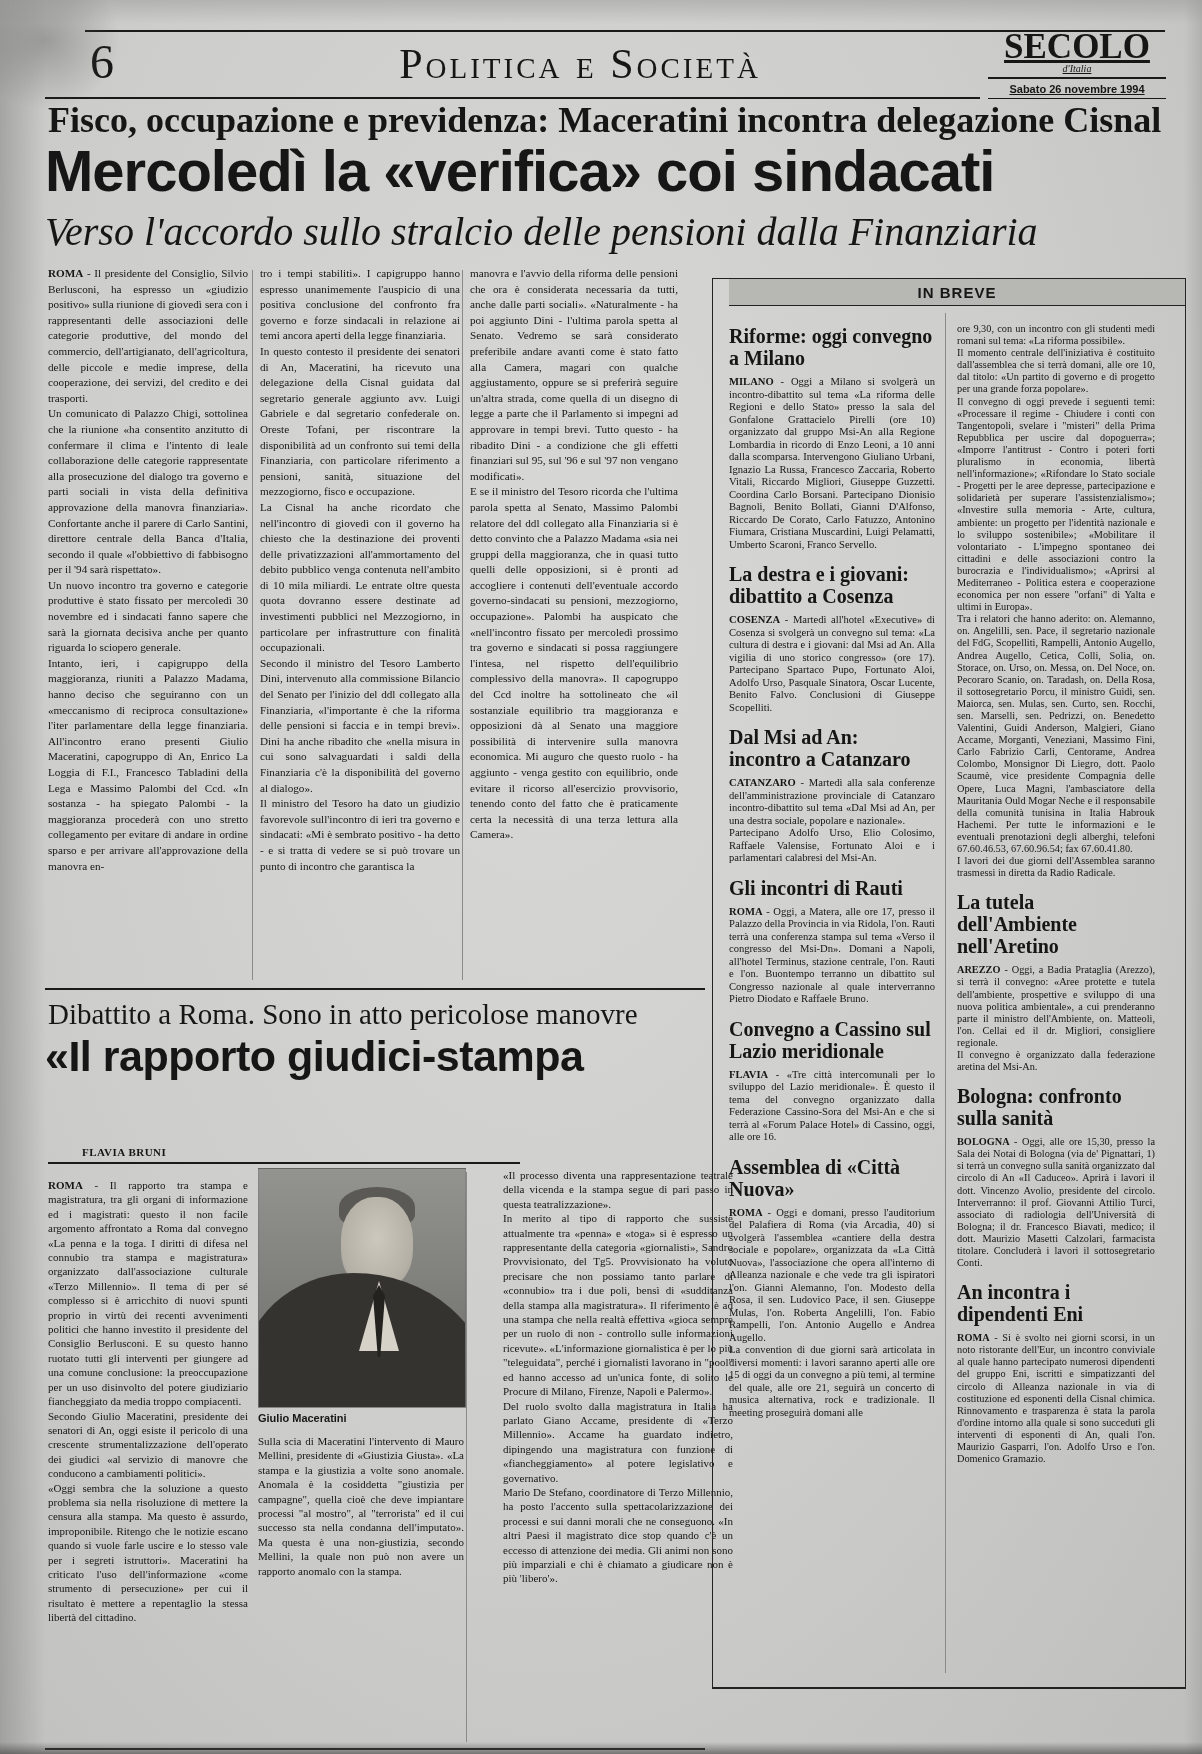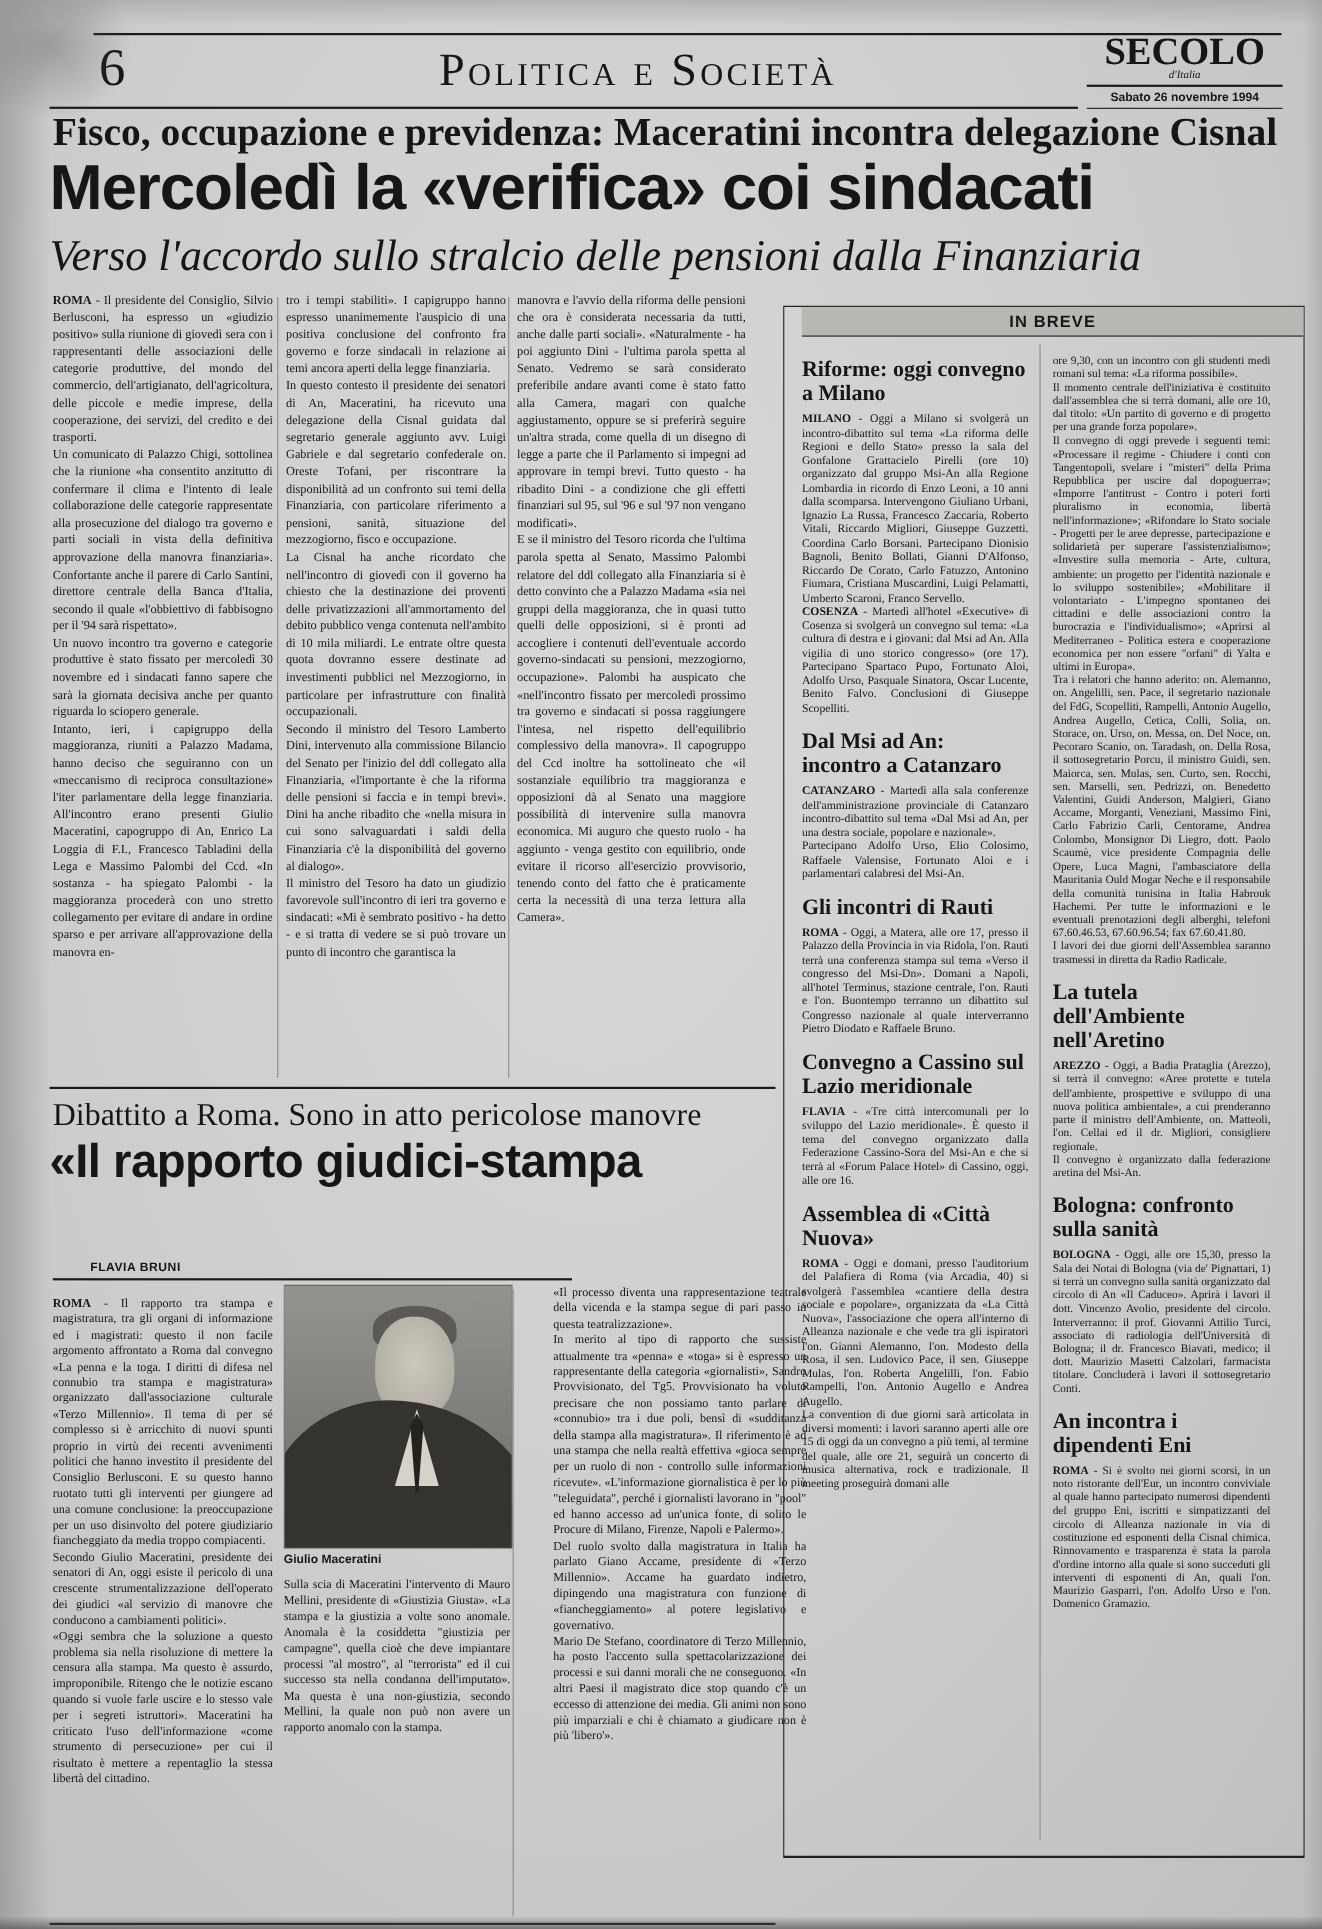--- a/index.html
+++ b/index.html
@@ -6,33 +6,33 @@
   #sheet{
     position:relative;width:1202px;height:1754px;margin:0 auto;overflow:hidden;
     background:radial-gradient(ellipse at 45% 35%, #d8d8d6 0%, #cdcdcb 55%, #bebebc 100%);
     font-family:"Liberation Serif", serif;color:#161616;
   }
   .abs{position:absolute;}
   .rule{background:#1a1a1a;}
   .vrule{background:#8a8a88;width:1px;}
   .page-num{font-size:48px;font-family:"Liberation Serif",serif;}
   .section-title{font-variant:small-caps;font-size:42px;letter-spacing:3px;text-align:center;white-space:nowrap;}
-  .masthead{text-align:center;}
+  .masthead{text-align:center;text-decoration:underline;}
   .masthead-name{font-family:"Liberation Serif",serif;font-weight:bold;font-size:35px;letter-spacing:0px;line-height:34px;}
   .masthead-sub{font-style:italic;font-size:10px;line-height:10px;}
   .date-box{margin-top:3px;border-top:2.5px solid #1a1a1a;border-bottom:1.5px solid #1a1a1a;
     font-family:"Liberation Sans",sans-serif;font-weight:bold;font-size:11px;padding:4px 0 3px 0;}
   .kicker{font-size:36px;line-height:40px;white-space:nowrap;}
   .headline{font-family:"Liberation Sans",sans-serif;font-weight:bold;font-size:58px;letter-spacing:-1px;line-height:62px;white-space:nowrap;}
   .subhead{font-style:italic;font-size:40px;line-height:44px;white-space:nowrap;}
   .col{font-size:11.2px;line-height:15.6px;text-align:justify;white-space:pre-line;overflow:hidden;}
   .dateline{font-weight:bold;}
   .a2-kicker{font-size:29px;line-height:32px;white-space:nowrap;}
   .a2-headline{font-family:"Liberation Sans",sans-serif;font-weight:bold;font-size:43px;line-height:48px;letter-spacing:-0.5px;}
-  .byline{font-family:Liberation Sans, sans-serif;font-weight:bold;font-size:11px;letter-spacing:0.5px;padding-left:34px;}
+  .byline{font-family:Liberation Serif, serif;font-weight:bold;font-size:11px;letter-spacing:0.5px;padding-left:34px;}
   .a2col{font-size:11px;line-height:14.4px;text-align:justify;white-space:pre-line;overflow:hidden;}
   .photo{background:linear-gradient(180deg,#93938f 0%,#7d7d79 55%,#6a6a66 100%);overflow:hidden;border:1px solid #55555333;}
   .photo .head{position:absolute;left:82px;top:28px;width:72px;height:92px;border-radius:46% 46% 42% 42%;
     background:radial-gradient(ellipse at 50% 45%, #cdc8be 0%, #b5b0a6 70%, #96918a 100%);}
   .photo .hair{position:absolute;left:80px;top:18px;width:76px;height:40px;border-radius:50% 50% 30% 30%;background:#5b5955;}
   .photo .suit{position:absolute;left:-18px;top:104px;width:250px;height:150px;border-radius:45% 55% 0 0/70% 80% 0 0;background:#34332f;}
   .photo .shirt{position:absolute;left:100px;top:112px;width:40px;height:70px;background:#d6d2c8;clip-path:polygon(50% 0,100% 100%,0 100%);}
   .photo .tie{position:absolute;left:114px;top:116px;width:12px;height:72px;background:#23221f;clip-path:polygon(50% 0,100% 15%,60% 100%,40% 100%,0 15%);}
   .photo-caption{font-family:"Liberation Sans",sans-serif;font-weight:bold;font-size:11px;}
   .ib-box{border:1.5px solid #222;border-bottom-width:2.5px;padding-left:16px;}
@@ -116,20 +116,21 @@
   <div class="abs ib-box" style="left:712px;top:278px;width:456px;height:1408px;">
     <div class="ib-header">IN BREVE</div>
     <div class="abs vrule" style="left:232px;top:34px;height:1360px;"></div>
 
     <div class="ib-col" style="left:16px;width:206px;height:1368px;">
       <div>
         <div class="ib-h">Riforme: oggi convegno a Milano</div>
         <div class="ib-b"><span class="dateline">MILANO</span><span> - Oggi a Milano si svolgerà un incontro-dibattito sul tema «La riforma delle Regioni e dello Stato» presso la sala del Gonfalone Grattacielo Pirelli (ore 10) organizzato dal gruppo Msi-An alla Regione Lombardia in ricordo di Enzo Leoni, a 10 anni dalla scomparsa. Intervengono Giuliano Urbani, Ignazio La Russa, Francesco Zaccaria, Roberto Vitali, Riccardo Migliori, Giuseppe Guzzetti. Coordina Carlo Borsani. Partecipano Dionisio Bagnoli, Benito Bollati, Gianni D'Alfonso, Riccardo De Corato, Carlo Fatuzzo, Antonino Fiumara, Cristiana Muscardini, Luigi Pelamatti, Umberto Scaroni, Franco Servello.</span></div>
       </div>
       <div>
+        <div class="ib-h">La destra e i giovani: dibattito a Cosenza</div>
         <div class="ib-b"><span class="dateline">COSENZA</span><span> - Martedì all'hotel «Executive» di Cosenza si svolgerà un convegno sul tema: «La cultura di destra e i giovani: dal Msi ad An. Alla vigilia di uno storico congresso» (ore 17). Partecipano Spartaco Pupo, Fortunato Aloi, Adolfo Urso, Pasquale Sinatora, Oscar Lucente, Benito Falvo. Conclusioni di Giuseppe Scopelliti.</span></div>
       </div>
       <div>
         <div class="ib-h">Dal Msi ad An: incontro a Catanzaro</div>
         <div class="ib-b"><span class="dateline">CATANZARO</span><span> - Martedì alla sala conferenze dell'amministrazione provinciale di Catanzaro incontro-dibattito sul tema «Dal Msi ad An, per una destra sociale, popolare e nazionale».
 Partecipano Adolfo Urso, Elio Colosimo, Raffaele Valensise, Fortunato Aloi e i parlamentari calabresi del Msi-An.</span></div>
       </div>
       <div>
         <div class="ib-h">Gli incontri di Rauti</div>
         <div class="ib-b"><span class="dateline">ROMA</span><span> - Oggi, a Matera, alle ore 17, presso il Palazzo della Provincia in via Ridola, l'on. Rauti terrà una conferenza stampa sul tema «Verso il congresso del Msi-Dn». Domani a Napoli, all'hotel Terminus, stazione centrale, l'on. Rauti e l'on. Buontempo terranno un dibattito sul Congresso nazionale al quale interverranno Pietro Diodato e Raffaele Bruno.</span></div>

